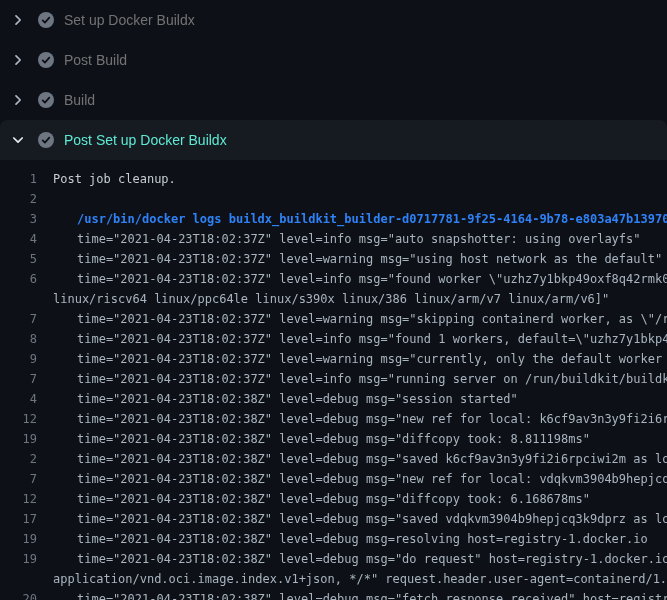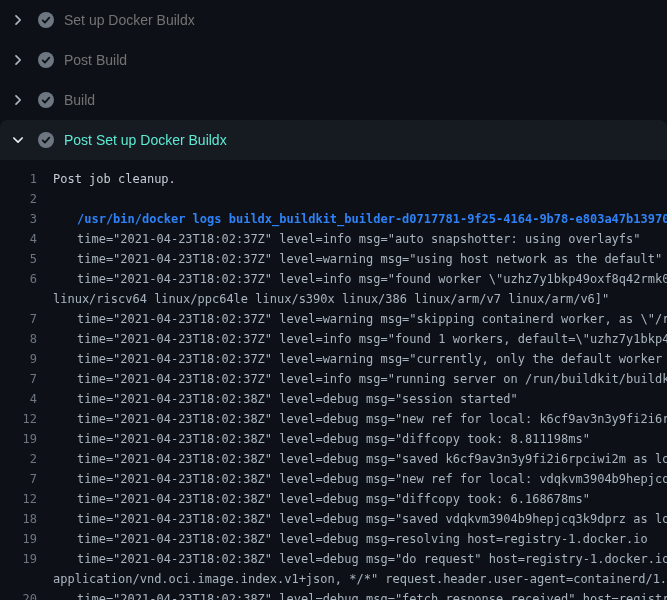--- a/index.html
+++ b/index.html
@@ -112,19 +112,19 @@
       <div class="row style-log"><span class="lnum">7</span><span class="ltext ind1">time="2021-04-23T18:02:37Z" level=warning msg="skipping containerd worker, as \"/run</span></div>
       <div class="row style-log"><span class="lnum">8</span><span class="ltext ind1">time="2021-04-23T18:02:37Z" level=info msg="found 1 workers, default=\"uzhz7y1bkp49o</span></div>
       <div class="row style-log"><span class="lnum">9</span><span class="ltext ind1">time="2021-04-23T18:02:37Z" level=warning msg="currently, only the default worker ca</span></div>
       <div class="row style-log"><span class="lnum">7</span><span class="ltext ind1">time="2021-04-23T18:02:37Z" level=info msg="running server on /run/buildkit/buildkit</span></div>
       <div class="row style-log"><span class="lnum">4</span><span class="ltext ind1">time="2021-04-23T18:02:38Z" level=debug msg="session started"</span></div>
       <div class="row style-log"><span class="lnum">12</span><span class="ltext ind1">time="2021-04-23T18:02:38Z" level=debug msg="new ref for local: k6cf9av3n3y9fi2i6rpc</span></div>
       <div class="row style-log"><span class="lnum">19</span><span class="ltext ind1">time="2021-04-23T18:02:38Z" level=debug msg="diffcopy took: 8.811198ms"</span></div>
       <div class="row style-log"><span class="lnum">2</span><span class="ltext ind1">time="2021-04-23T18:02:38Z" level=debug msg="saved k6cf9av3n3y9fi2i6rpciwi2m as loca</span></div>
       <div class="row style-log"><span class="lnum">7</span><span class="ltext ind1">time="2021-04-23T18:02:38Z" level=debug msg="new ref for local: vdqkvm3904b9hepjcq3k</span></div>
       <div class="row style-log"><span class="lnum">12</span><span class="ltext ind1">time="2021-04-23T18:02:38Z" level=debug msg="diffcopy took: 6.168678ms"</span></div>
-      <div class="row style-log"><span class="lnum">18</span><span class="ltext ind1">time="2021-04-23T18:02:38Z" level=debug msg="saved vdqkvm3904b9hepjcq3k9dprz as loca</span></div>
+      <div class="row style-log"><span class="lnum">17</span><span class="ltext ind1">time="2021-04-23T18:02:38Z" level=debug msg="saved vdqkvm3904b9hepjcq3k9dprz as loca</span></div>
       <div class="row style-log"><span class="lnum">19</span><span class="ltext ind1">time="2021-04-23T18:02:38Z" level=debug msg=resolving host=registry-1.docker.io</span></div>
       <div class="row style-log"><span class="lnum">19</span><span class="ltext ind1">time="2021-04-23T18:02:38Z" level=debug msg="do request" host=registry-1.docker.io r</span></div>
       <div class="row style-log"><span class="lnum"></span><span class="ltext ind0">application/vnd.oci.image.index.v1+json, */*" request.header.user-agent=containerd/1.4</span></div>
       <div class="row style-log"><span class="lnum">20</span><span class="ltext ind1">time="2021-04-23T18:02:38Z" level=debug msg="fetch response received" host=registry-</span></div>
     </div>
 </div>
 
 </body></html>

